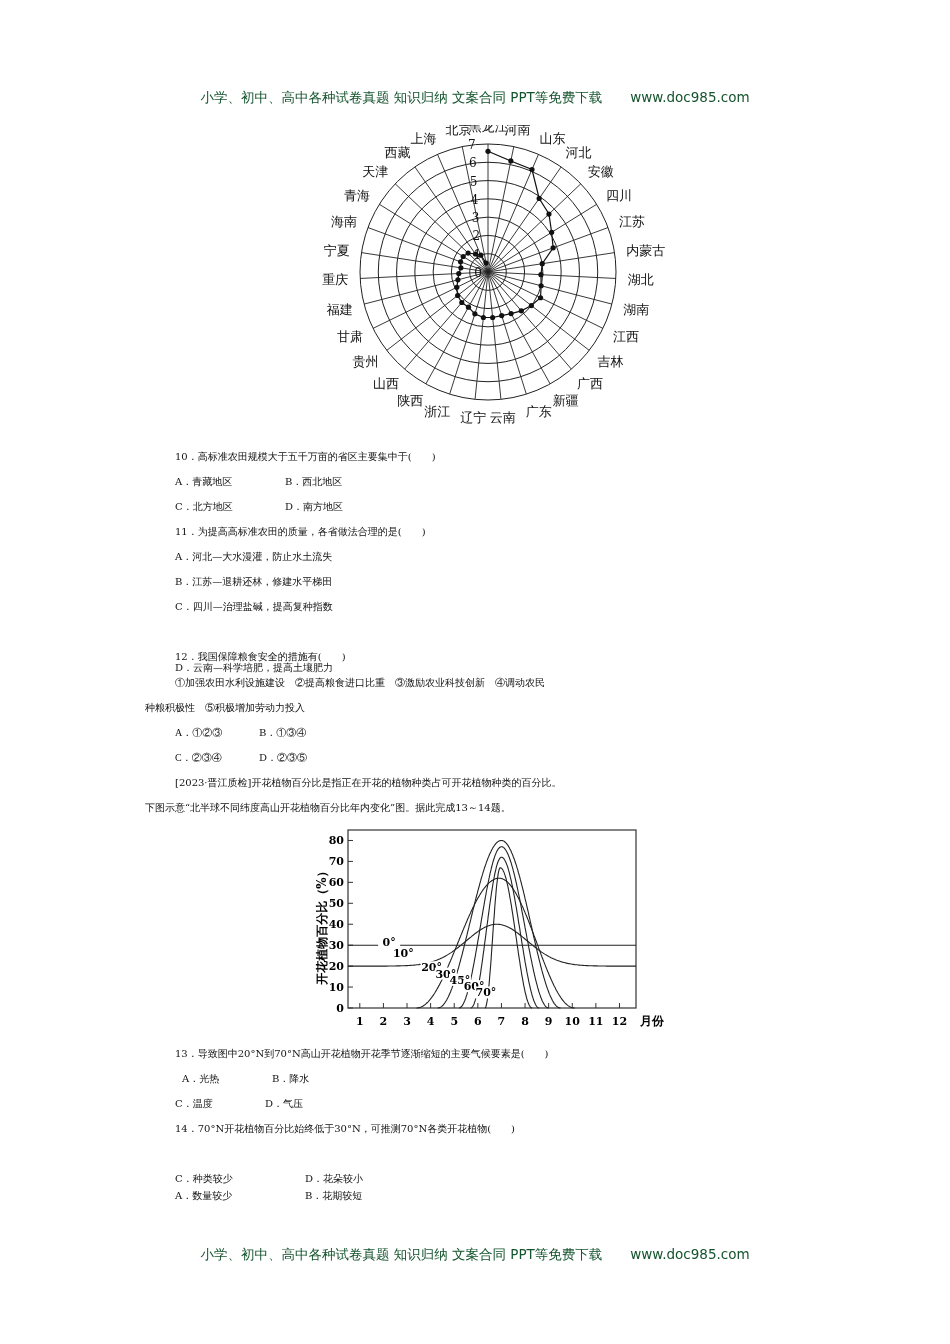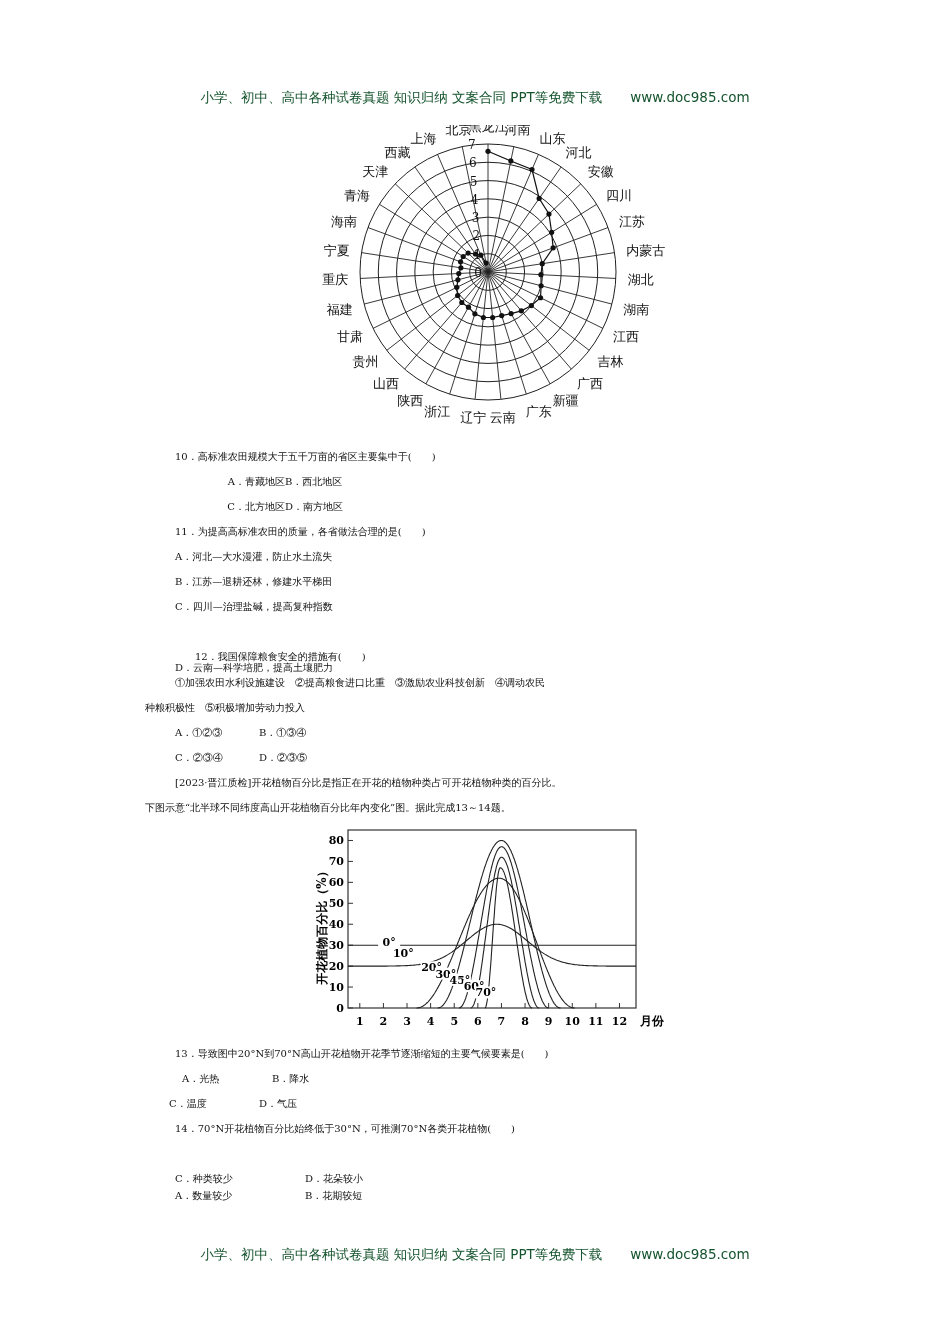--- a/index.html
+++ b/index.html
@@ -4,22 +4,22 @@
 <style>
   html, body { margin: 0; padding: 0; background: #ffffff; }
   body { width: 950px; height: 1344px; position: relative; overflow: hidden;
          font-family: "DejaVu Serif", "Liberation Serif", serif; color: #111; }
   .hdr { position: absolute; left: 0; width: 950px; text-align: center;
          font-family: "DejaVu Sans", "Liberation Sans", sans-serif; font-size: 13.5px; color: #14532d; }
   .hdr .url { margin-left: 28px; }
   #hdr-top { top: 89px; }
   #hdr-bot { top: 1246px; }
   .line { position: absolute; font-size: 10px; white-space: nowrap; color: #111; }
-  .opt2 { display: inline-block; width: 110px; text-align: right; }
-  .opt4 { display: inline-block; width: 84px; }
+  .opt2 { display: inline-block; width: 110px; }
+  .opt4 { display: inline-block; width: 84px; font-family: Liberation Serif, serif; }
   .opt5 { display: inline-block; width: 90px; }
   .opt6 { display: inline-block; width: 130px; }
   svg text { font-family: "DejaVu Serif", "Liberation Serif", serif; }
 </style>
 </head>
 <body>
 
 <div id="hdr-top" class="hdr">
   <span>小学、初中、高中各种试卷真题  知识归纳  文案合同  PPT等免费下载</span><span class="url">www.doc985.com</span>
 </div>
@@ -151,21 +151,21 @@
 <div class="line" style="left:175px; top:500px;">
   <span class="opt2">C．北方地区</span><span>D．南方地区</span>
 </div>
 
 <div class="line" style="left:175px; top:525px;">11．为提高高标准农田的质量，各省做法合理的是(　　)</div>
 <div class="line" style="left:175px; top:550px;">A．河北—大水漫灌，防止水土流失</div>
 <div class="line" style="left:175px; top:575px;">B．江苏—退耕还林，修建水平梯田</div>
 <div class="line" style="left:175px; top:600px;">C．四川—治理盐碱，提高复种指数</div>
 <div class="line" style="left:175px; top:661px;">D．云南—科学培肥，提高土壤肥力</div>
 
-<div class="line" style="left:175px; top:650px;margin-left:20px;">12．我国保障粮食安全的措施有(　　)</div>
+<div class="line" style="left:175px; top:650px;">12．我国保障粮食安全的措施有(　　)</div>
 <div class="line" style="left:175px; top:676px;">①加强农田水利设施建设　②提高粮食进口比重　③激励农业科技创新　④调动农民</div>
 <div class="line" style="left:145px; top:701px;">种粮积极性　⑤积极增加劳动力投入</div>
 <div class="line" style="left:175px; top:726px;">
   <span class="opt4">A．①②③</span><span>B．①③④</span>
 </div>
 <div class="line" style="left:175px; top:751px;">
   <span class="opt4">C．②③④</span><span>D．②③⑤</span>
 </div>
 
 <div class="line" style="left:175px; top:776px;">[2023·晋江质检]开花植物百分比是指正在开花的植物种类占可开花植物种类的百分比。</div>
@@ -243,21 +243,21 @@
       <rect x="174.91803278688525" y="161.43529411764706" width="22" height="12" fill="#fff"></rect>
       <text x="185.91803278688525" y="171.43529411764706" font-size="11" font-weight="bold" text-anchor="middle">70°</text>
     </g>
   <text id="lc-xlabel" font-size="12" font-weight="bold" x="340" y="200">月份</text>
 </svg>
 
 <div class="line" style="left:175px; top:1047px;">13．导致图中20°N到70°N高山开花植物开花季节逐渐缩短的主要气候要素是(　　)</div>
 <div class="line" style="left:175px; top:1072px;margin-left:7px;">
   <span class="opt5">A．光热</span><span>B．降水</span>
 </div>
-<div class="line" style="left:169px; top:1097px;">
+<div class="line" style="left:175px; top:1097px;">
   <span class="opt5">C．温度</span><span>D．气压</span>
 </div>
 
 <div class="line" style="left:175px; top:1122px;">14．70°N开花植物百分比始终低于30°N，可推测70°N各类开花植物(　　)</div>
 <div class="line" style="left:175px; top:1147px;margin-top:42px;">
   <span class="opt6">A．数量较少</span><span>B．花期较短</span>
 </div>
 <div class="line" style="left:175px; top:1172px;">
   <span class="opt6">C．种类较少</span><span>D．花朵较小</span>
 </div>

